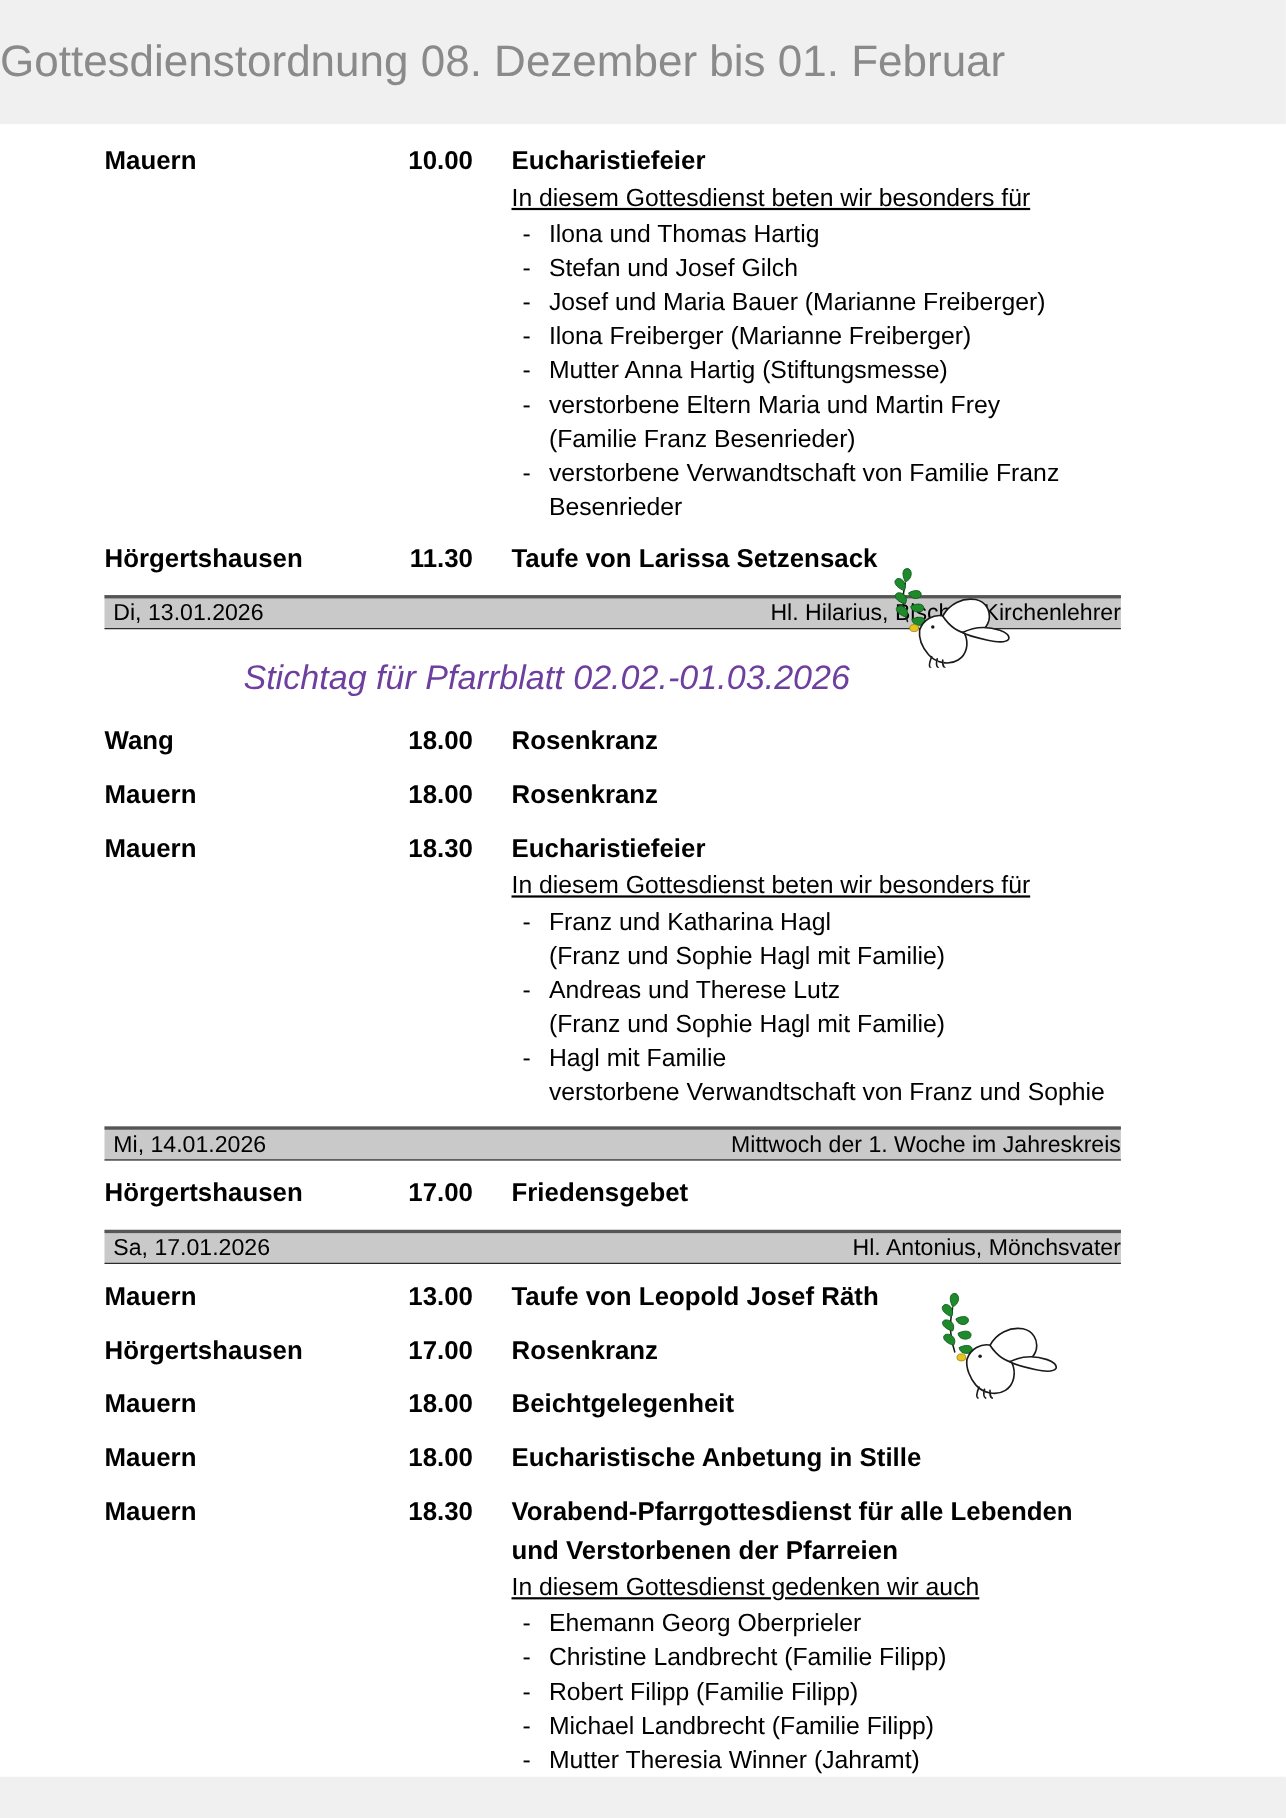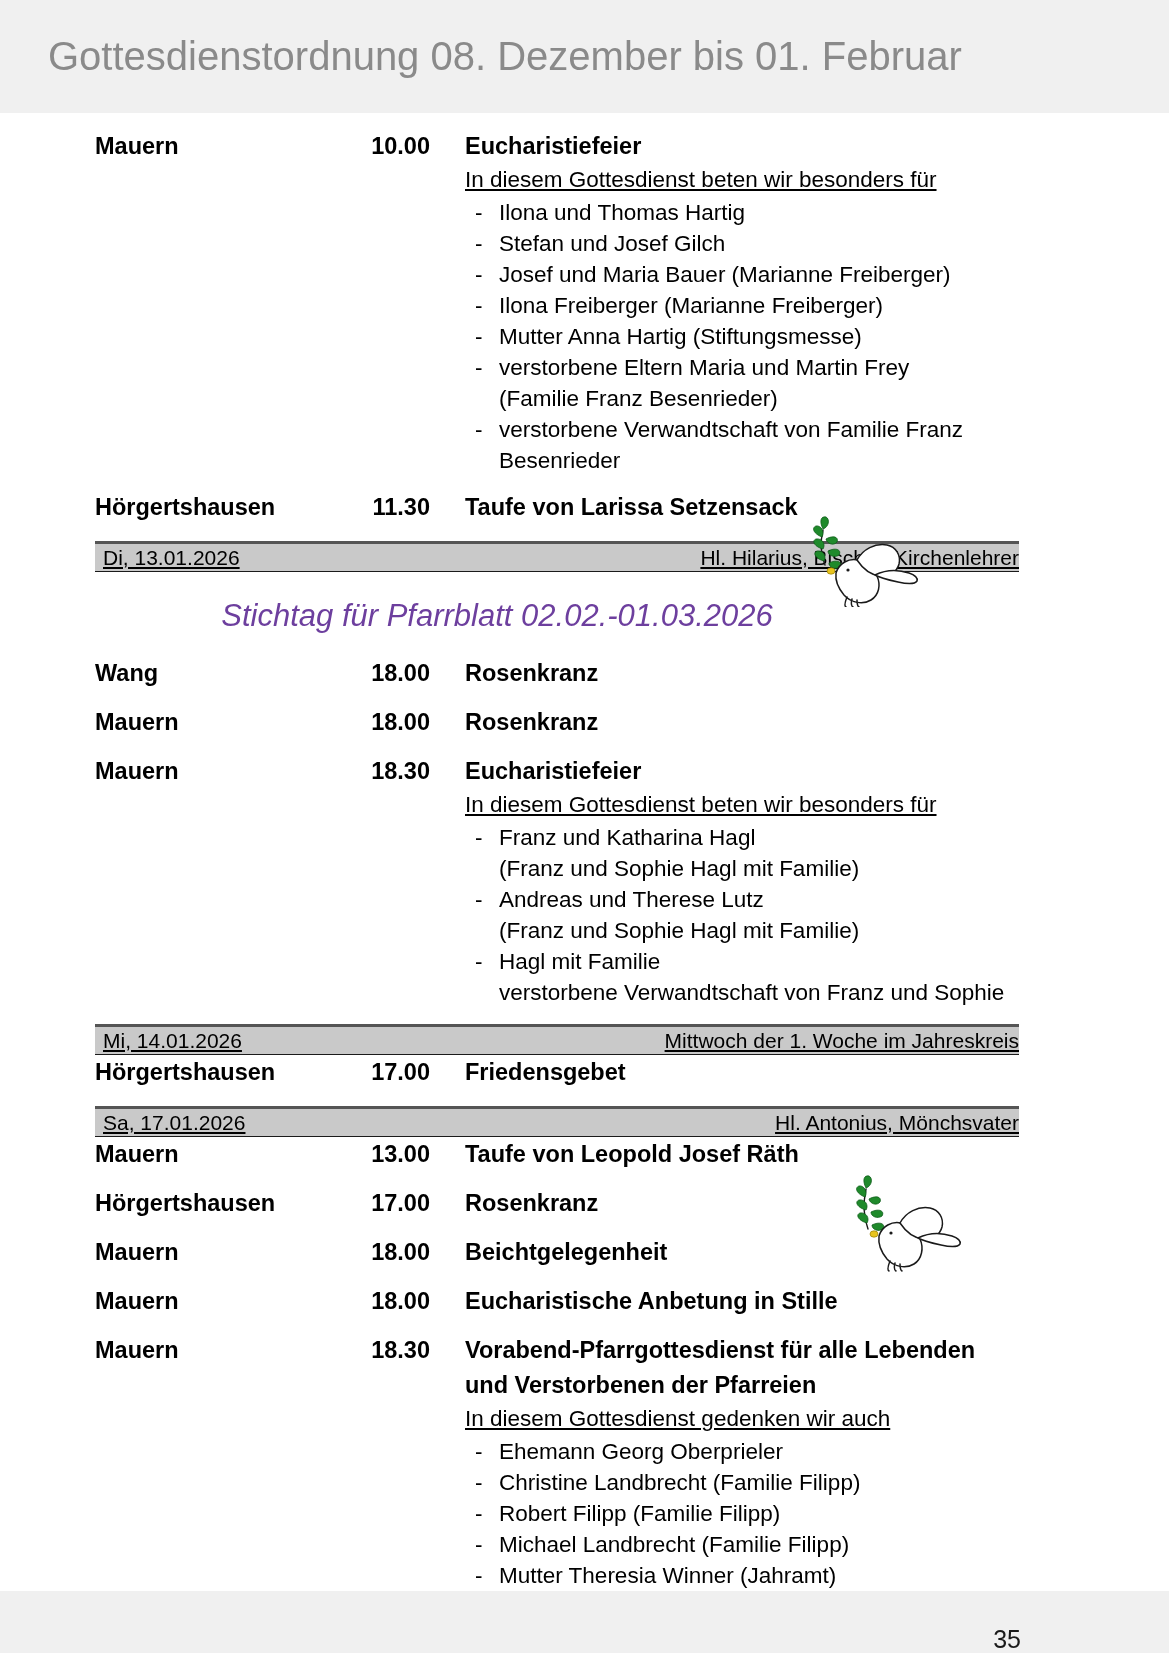--- a/index.html
+++ b/index.html
@@ -16,21 +16,20 @@
 
   
   .page-header{
     height:113px;
     background:#f0f0f0;
     display:flex;align-items:center;
     flex:0 0 auto;
   }
   .page-header h1{
     margin:0;
-    padding-left:48px;
     font-size:40px;
     font-weight:normal;
     color:#8a8a8a;
     letter-spacing:0px;
     white-space:nowrap;
   }
 
   
   .content{
     flex:1 1 auto;
@@ -89,23 +88,22 @@
 
   
   .dayband{
     background:#c9c9c9;
     border-top:3px solid #555555;
     border-bottom:1px solid #1a1a1a;
     display:flex;
     align-items:center;
     height:31px;
     font-size:21px;
-    margin:16px 0 0 0;
+    margin:16px 0 12px 0;
     box-sizing:border-box;
-    text-decoration:underline;
   }
   .dayband .d-date{width:300px;flex:0 0 300px;padding-left:8px;}
   .dayband .d-name{flex:1 1 auto;text-align:right;}
 
   
   .notice{
     text-align:center;
     color:#6d3f9e;
     font-style:italic;
     font-size:31px;

